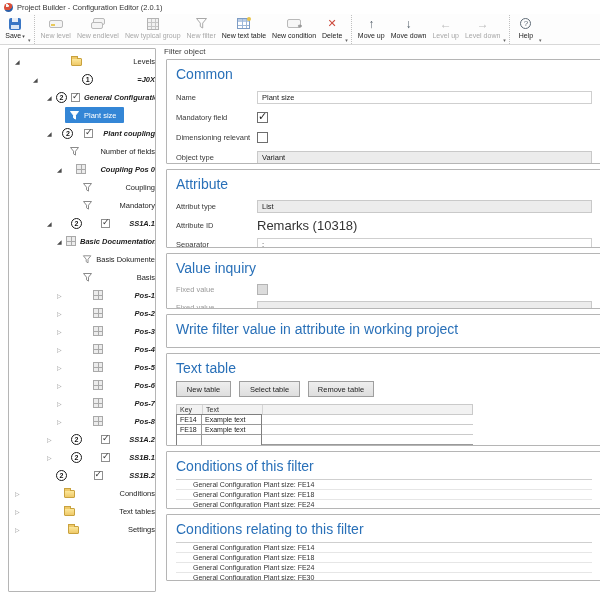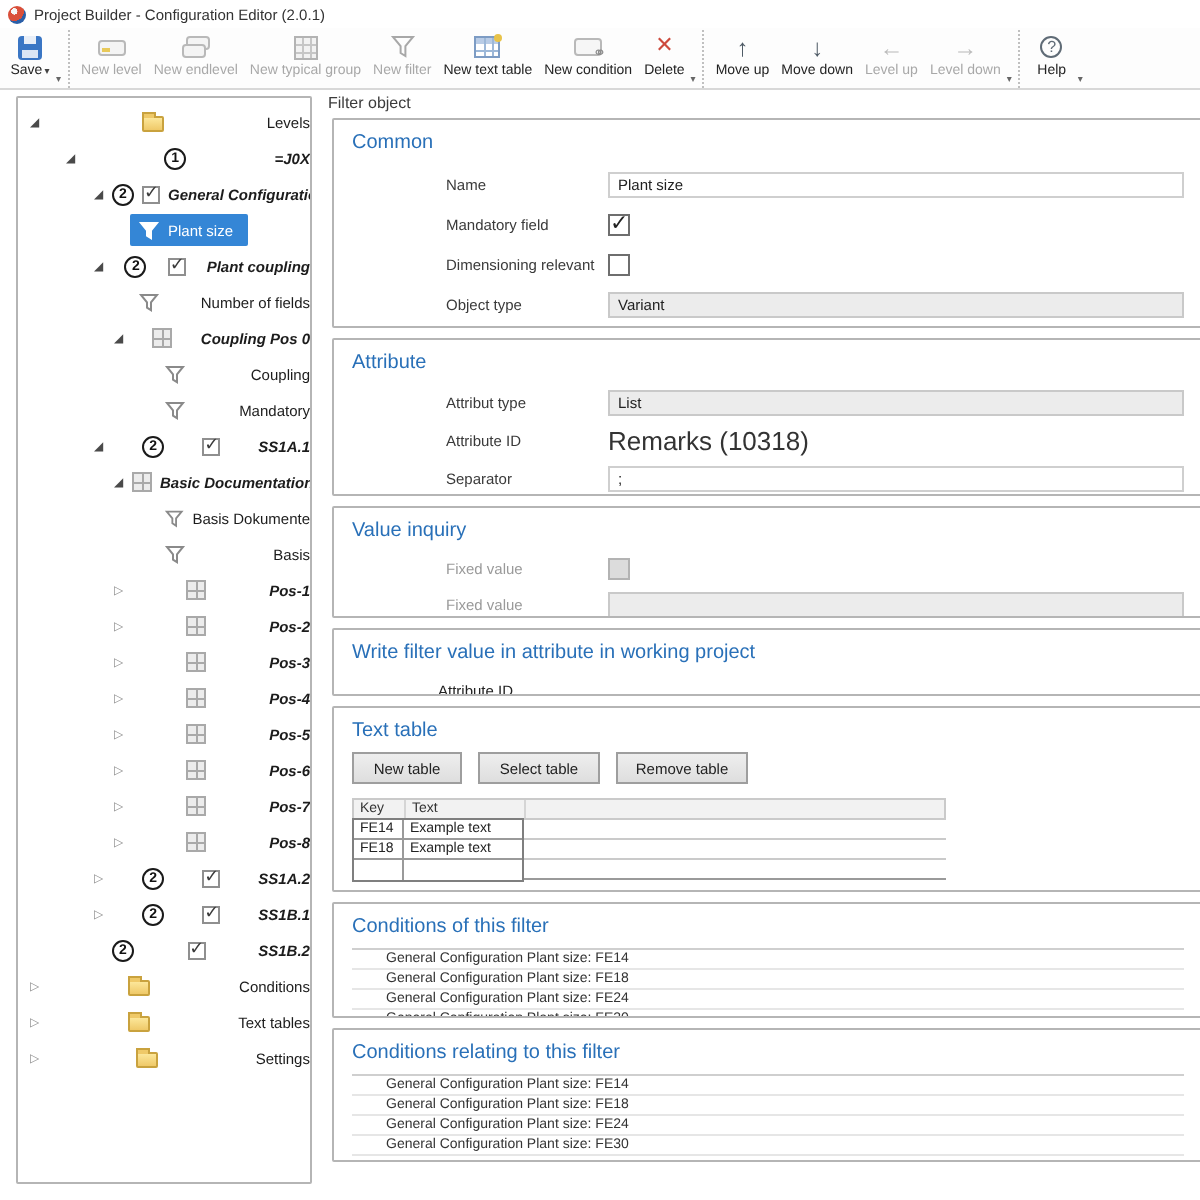--- a/index.html
+++ b/index.html
@@ -73,25 +73,25 @@
   .i-grid { flex:0 0 10px; width:10px; height:10px; border:1px solid #a9a9a9; background:
       linear-gradient(to right, transparent 4px, #a9a9a9 4px, #a9a9a9 5px, transparent 5px),
       linear-gradient(to bottom, transparent 4px, #a9a9a9 4px, #a9a9a9 5px, transparent 5px), #ececec; }
   .selwrap { display:flex; align-items:center; background:#3486d6; border-radius:1px; padding:2.5px 7px 2.5px 4px; }
   .selwrap .tlabel { color:#fff; }
 
   
   .rightpanel { position:absolute; left:162px; top:0; right:0; bottom:0; overflow:hidden; }
   .panel-title { font-size:8px; color:#3c3c3c; margin:1px 0 3px 2px; height:9px; }
   .gbox { border:1px solid #b5b5b5; border-radius:1px; margin:0 -2px 5px 4px; padding:0 9px; overflow:hidden; background:#fff; }
-  .gbox h3 { color:#2970b8; font-size:10px; font-weight:normal; margin:6px 0 5px 0; }
+  .gbox h3 { color:#2970b8; font-size:14px; font-weight:normal; margin:6px 0 5px 0; }
   .frow { display:flex; align-items:center; height:20px; }
   .frow.h19 { height:19px; }
   .frow.h16 { height:16px; }
-  .flabel { width:81px; flex:0 0 81px; font-size:7.5px; color:#3a3a3a;margin-left:47px; }
+  .flabel { width:81px; flex:0 0 81px; font-size:7.5px; color:#3a3a3a; }
   .fctrl { flex:1; display:flex; align-items:center; }
   .tinput { flex:1; height:13px; border:1px solid #cfcfcf; background:#fff; font-size:7.5px;
     display:flex; align-items:center; padding:0 4px; color:#222; }
   .tinput.dis { background:#ececec; border-color:#c9c9c9; }
   .fcb { width:11px; height:11px; border:1px solid #6e6e6e; background:#fff; position:relative; }
   .fcb.checked::before { content:"\2713"; position:absolute; top:-3px; left:0px; font-size:11px; color:#222; }
   .fcb.disgray { background:#dcdcdc; border-color:#b3b3b3; }
 
   .btnrow { display:flex; margin:1px 0 0 0; }
   .btn { font-size:7.5px; color:#222; background:linear-gradient(#eee,#dedede); border:1px solid #9e9e9e;

